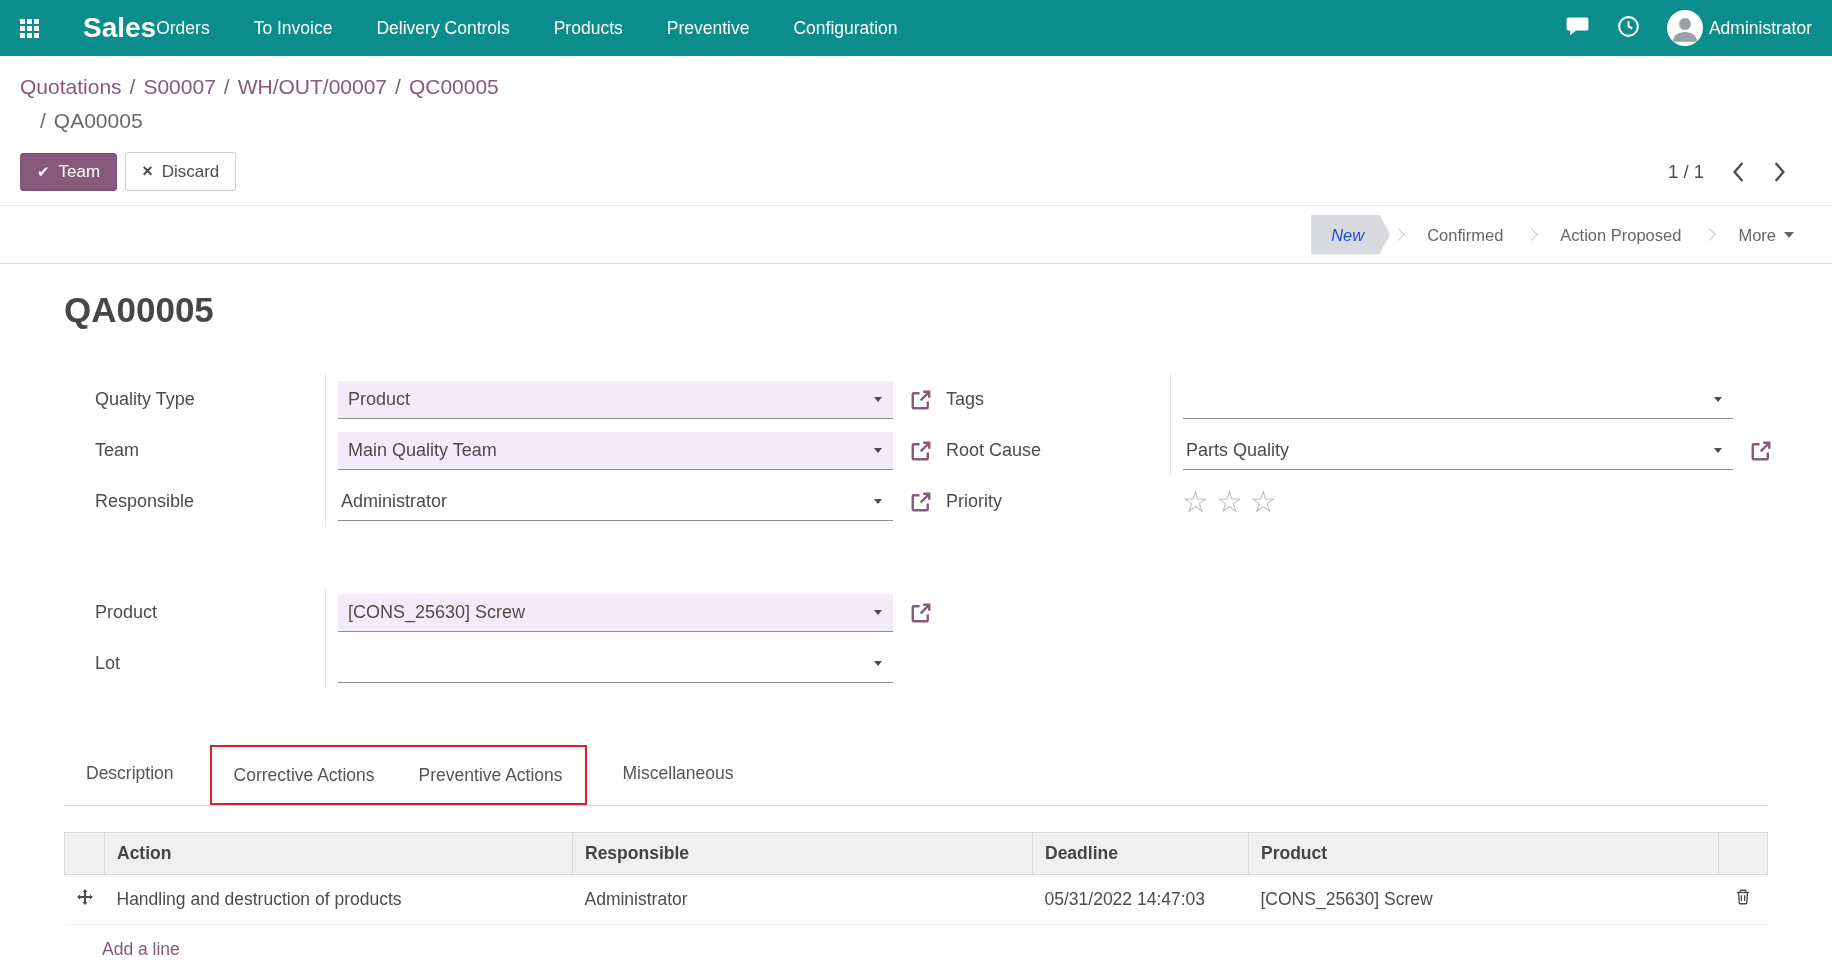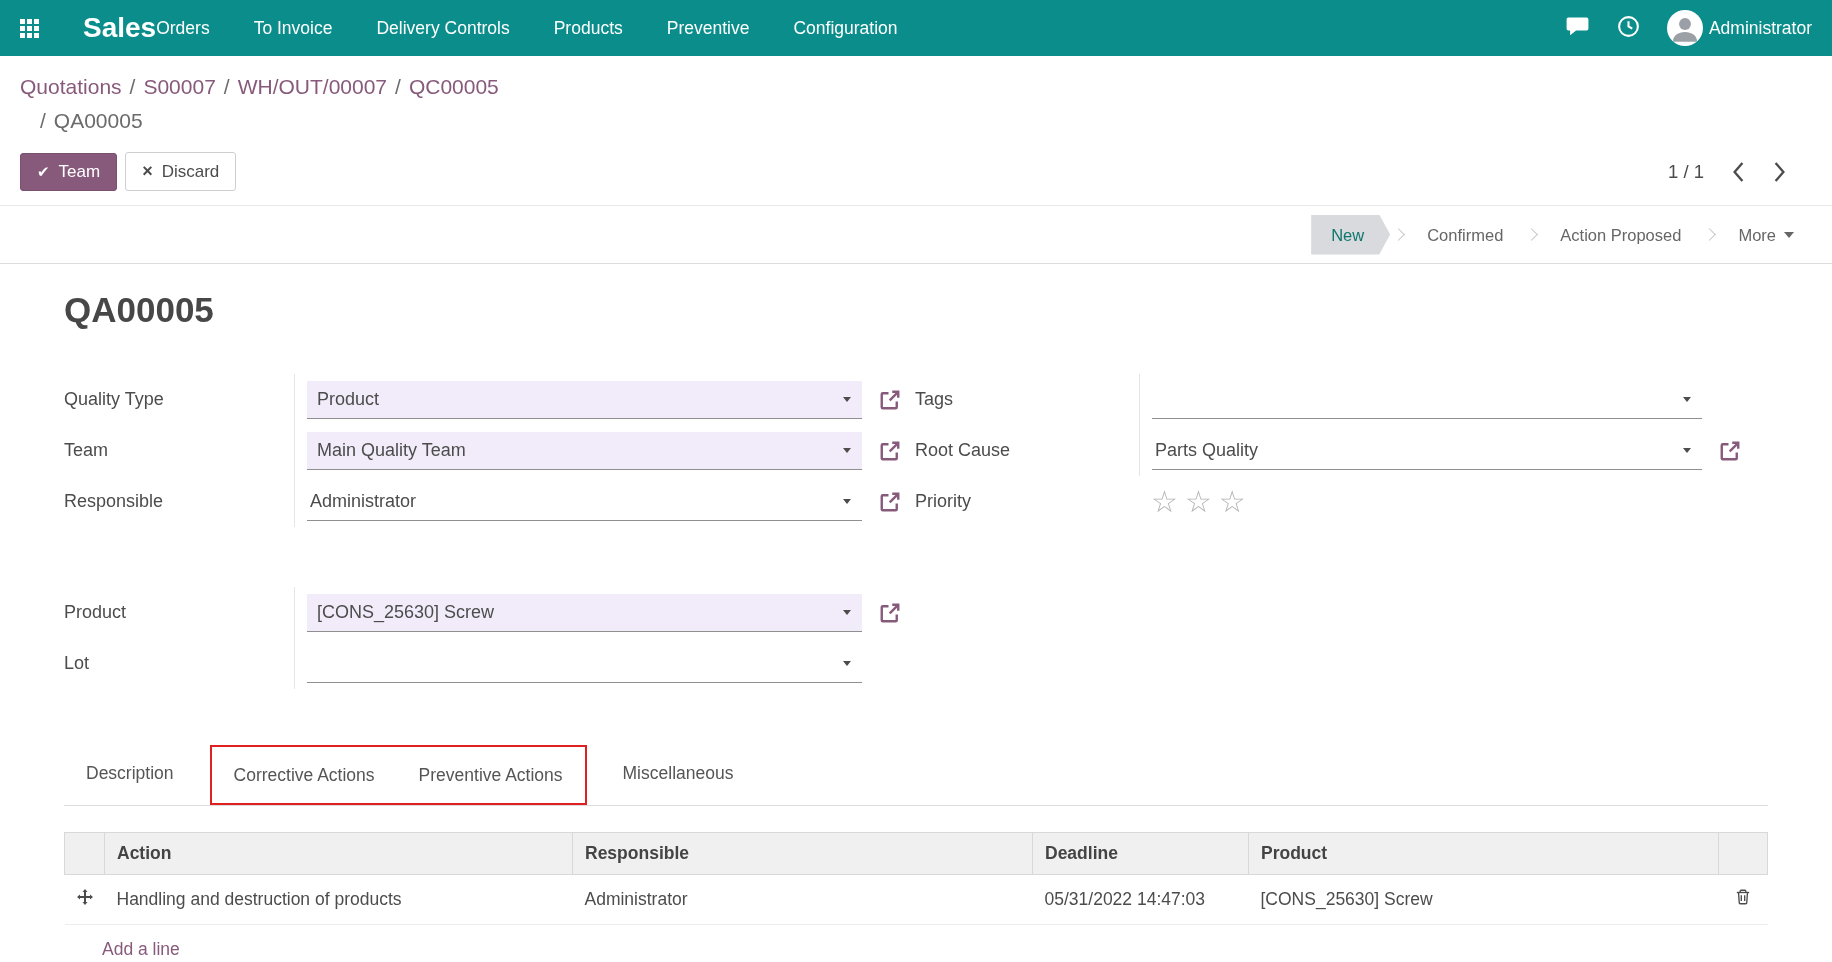--- a/index.html
+++ b/index.html
@@ -36,33 +36,33 @@
   .btn-discard{ background:#fff; border:1px solid #cfcfcf; color:#4c4c4c; margin-left:8px;}
   .btn .glyph{ font-size:15px; }
   .pager{ margin-left:auto; display:flex; align-items:flex-start; gap:28px; padding-right:26px;}
   .pager-text{ font-size:18.5px; color:#4c4c4c;}
   .pager .icon-btn svg{ display:block;}
 
   
   .statusbar{ height:58px; display:flex; justify-content:flex-end; align-items:center;
               padding-right:18px; border-bottom:1px solid #dcdcdc; font-size:16.5px; color:#666;}
   .stage{ padding:0 20px; line-height:40px; cursor:pointer; white-space:nowrap;}
-  .stage.active{ background:#d8dadd; color:#0f766e; padding-right:26px;
-    clip-path:polygon(0 0, calc(100% - 11px) 0, 100% 50%, calc(100% - 11px) 100%, 0 100%);}
+  .stage.active{ background:#d8dadd; color:#1d4ed8; padding-right:26px;
+    clip-path:polygon(0 0, calc(100% - 11px) 0, 100% 50%, calc(100% - 11px) 100%, 0 100%);font-style:italic;}
   .stage-sep{ width:9px; height:9px; border-top:1px solid #c6c6c6; border-right:1px solid #c6c6c6;
               transform:rotate(45deg); margin:0 4px; flex:none;}
   .stage-more{ display:flex; align-items:center; gap:8px;}
   .caret-down{ width:0; height:0; border-left:5px solid transparent; border-right:5px solid transparent;
                border-top:6px solid #666; display:inline-block;}
 
   
   .sheet{ padding:0 64px;}
   .record-title{ font-size:35px; font-weight:700; color:#474747; margin:26px 0 44px;}
   .form-grid{ display:flex;}
-  .col-left{ width:851px; flex:none;}
+  .col-left{ width:851px; flex:none;margin-left:31px;}
   .col-right{ flex:1;}
   .fgroup{ display:grid; grid-template-columns:230px 1fr;}
   .col-right .fgroup{ grid-template-columns:224px 1fr;}
   .flabel{ font-size:18px; color:#4c4c4c; display:flex; align-items:center; min-height:51px;}
   .fcell{ border-left:1px solid #e5e5e5; padding-left:12px; display:flex; align-items:center; min-height:51px;}
   .fvalue{ position:relative; width:555px; border-bottom:1px solid #8f8f8f; font-size:18px;
            padding:8px 30px 8px 3px; cursor:pointer; min-height:38px;}
   .col-right .fvalue{ width:550px;}
   .fvalue.lav{ background:#f2ecfa; padding-left:10px;}
   .fvalue .caret{ position:absolute; right:11px; top:calc(50% - 2px); width:0; height:0;

